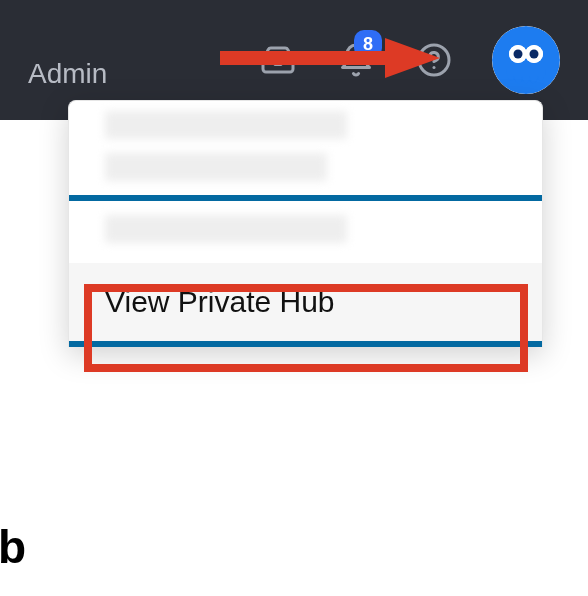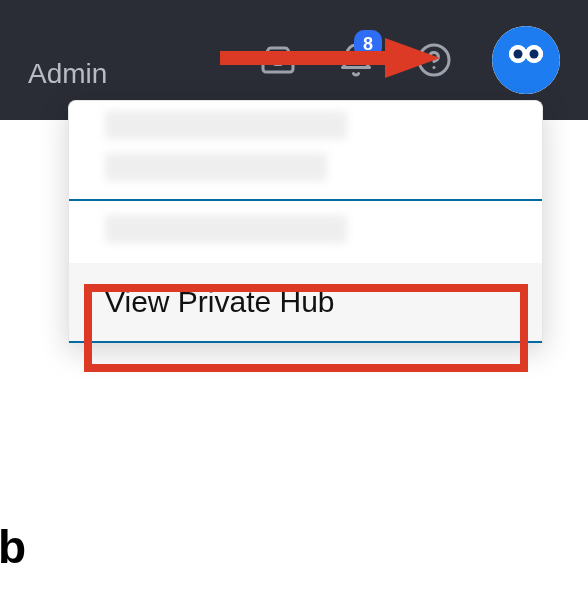--- a/index.html
+++ b/index.html
@@ -81,21 +81,21 @@
     left: 68px;
     width: 475px;
     background: #fff;
     border-radius: 8px 8px 0 0;
     box-shadow: 0 8px 30px rgba(0,0,0,0.18);
     border: 1px solid #e6e6e6;
     border-bottom: none;
     overflow: hidden;
   }
   .section {
-    border-bottom: 2px solid #0369a1;
+    border-bottom: 6px solid #0369a1;
     padding: 14px 0;
   }
   .section.last { border-bottom: none; }
   .menu-item {
     padding: 12px 36px;
     font-size: 30px;
     color: #111;
     cursor: pointer;
     position: relative;
   }

